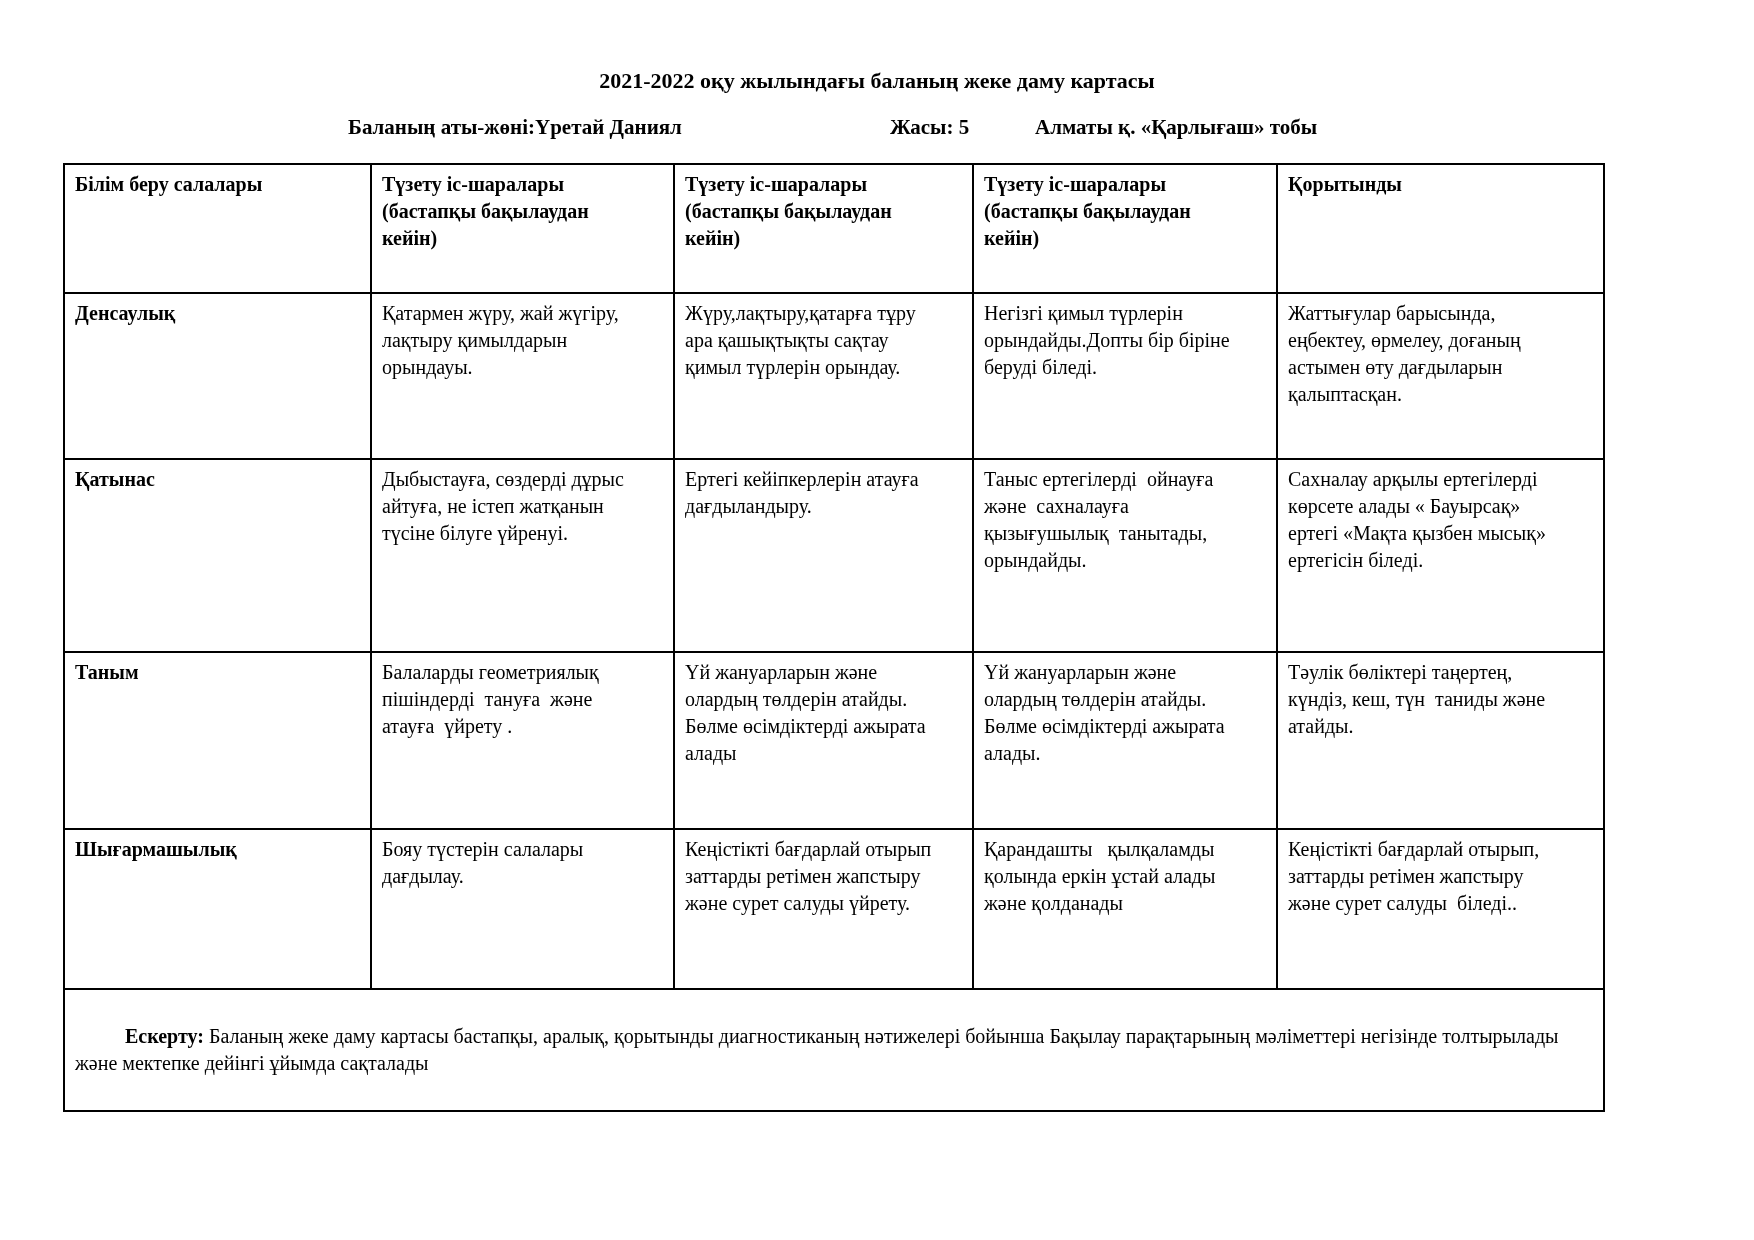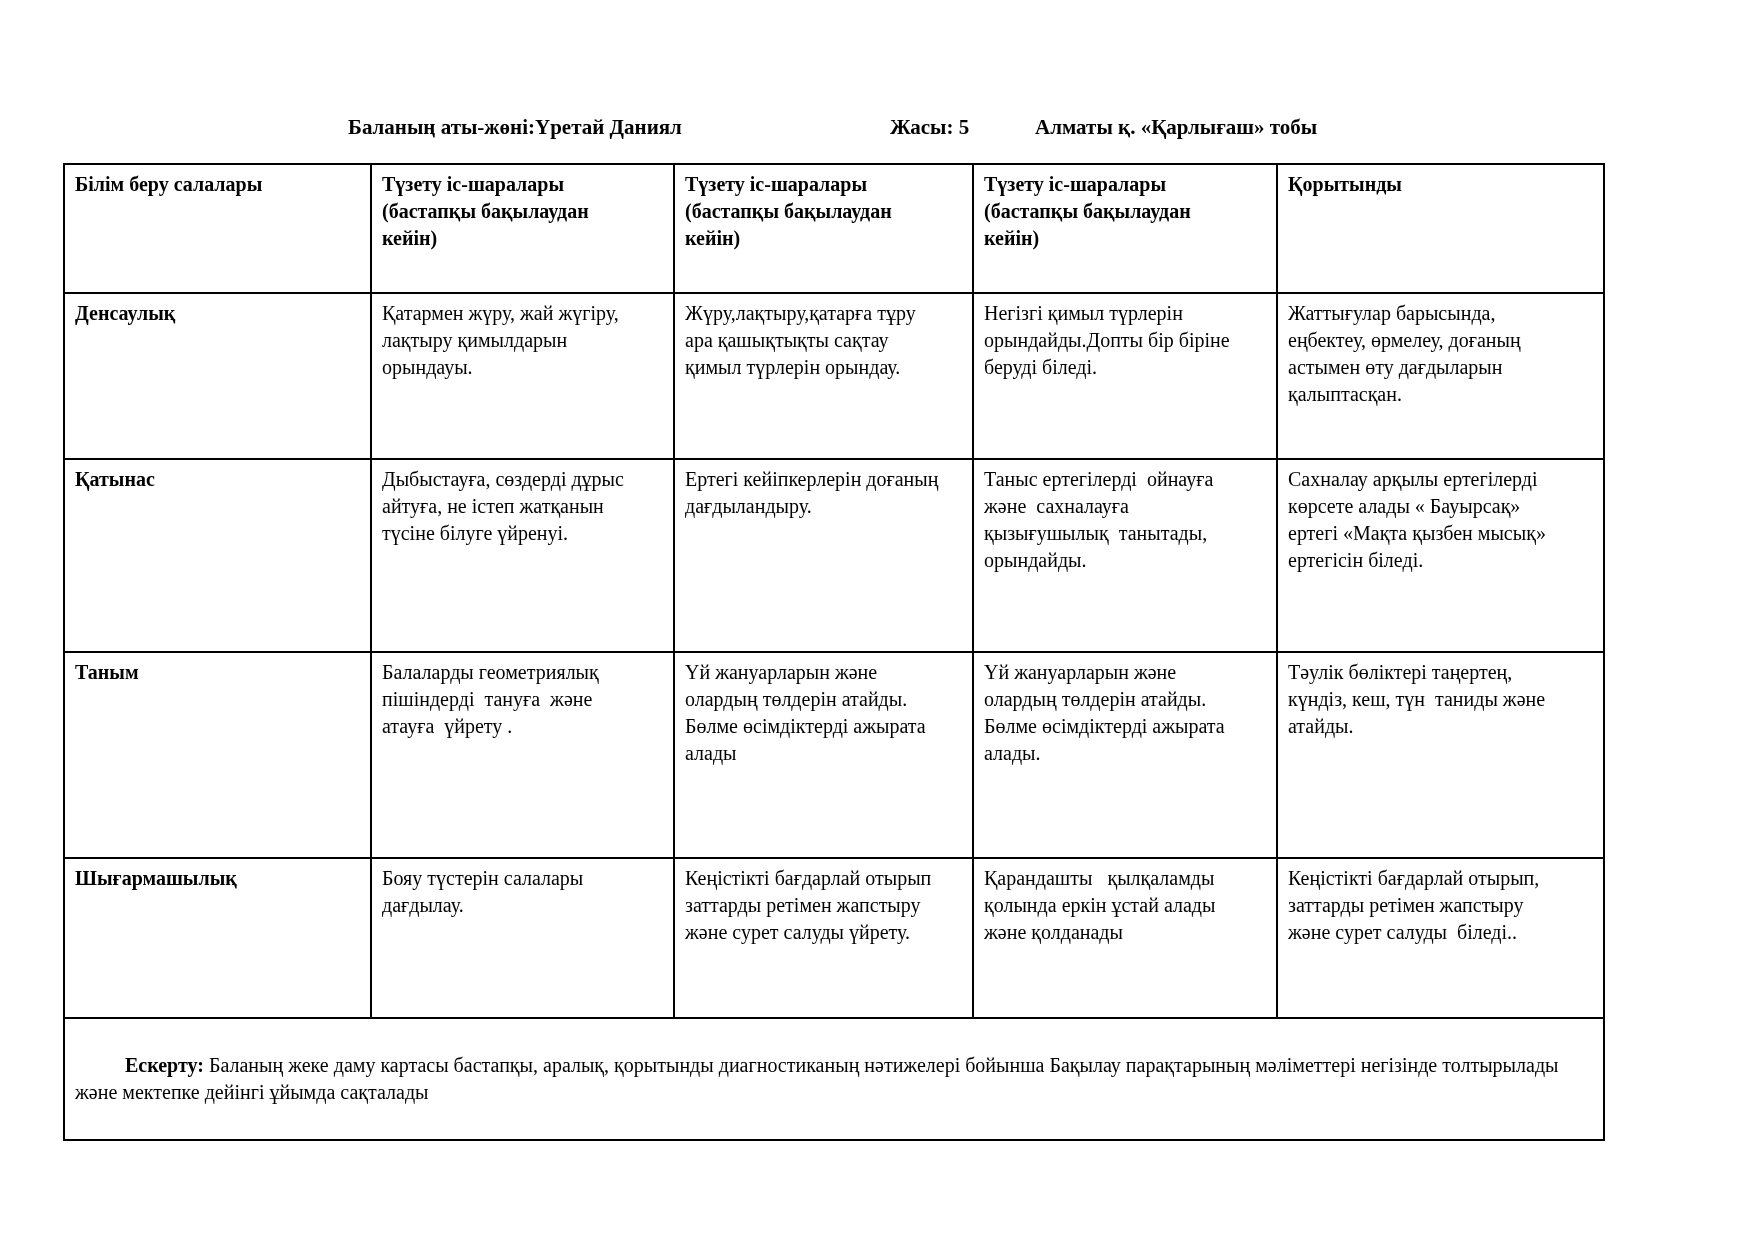--- a/index.html
+++ b/index.html
@@ -49,31 +49,32 @@
     line-height: 27px;
     white-space: pre-wrap;
     word-wrap: break-word;
     overflow: hidden;
   }
   td.th   { font-weight: bold; }
   td.cat  { font-weight: bold; }
   tr.r-header { height: 129px; }
   tr.r-0 { height: 166px; }
   tr.r-1 { height: 193px; }
-  tr.r-2 { height: 206px; }
+  tr.r-2 { height: 177px; }
   tr.r-3 { height: 160px; }
   tr.r-note { height: 98px; margin-top: 7px; }
   td.note-cell { white-space: normal; }
   .bold { font-weight: bold; }
 </style>
 </head>
 <body>
 
 <div class="page">
 
+  <div class="doc-title">2021-2022 оқу жылындағы баланың жеке даму картасы</div>
 
   <div class="info-line">
     <span class="info-item info-name">Баланың аты-жөні:Үретай Даниял</span>
     <span class="info-item info-age">Жасы: 5</span>
     <span class="info-item info-group">Алматы қ. «Қарлығаш» тобы</span>
   </div>
 
   <table class="card">
     <colgroup>
       <col style="width:307px">
@@ -112,21 +113,21 @@
 еңбектеу, өрмелеу, доғаның
 астымен өту дағдыларын
 қалыптасқан.</td>
       </tr>
 
       <tr class="r-1">
         <td class="cat">Қатынас</td>
         <td>Дыбыстауға, сөздерді дұрыс
 айтуға, не істеп жатқанын
 түсіне білуге үйренуі.</td>
-        <td>Ертегі кейіпкерлерін доғаның
+        <td>Ертегі кейіпкерлерін атауға
 дағдыландыру.</td>
         <td>Таныс ертегілерді  ойнауға
 және  сахналауға
 қызығушылық  танытады,
 орындайды.</td>
         <td>Сахналау арқылы ертегілерді
 көрсете алады « Бауырсақ»
 ертегі «Мақта қызбен мысық»
 ертегісін біледі.</td>
       </tr>

